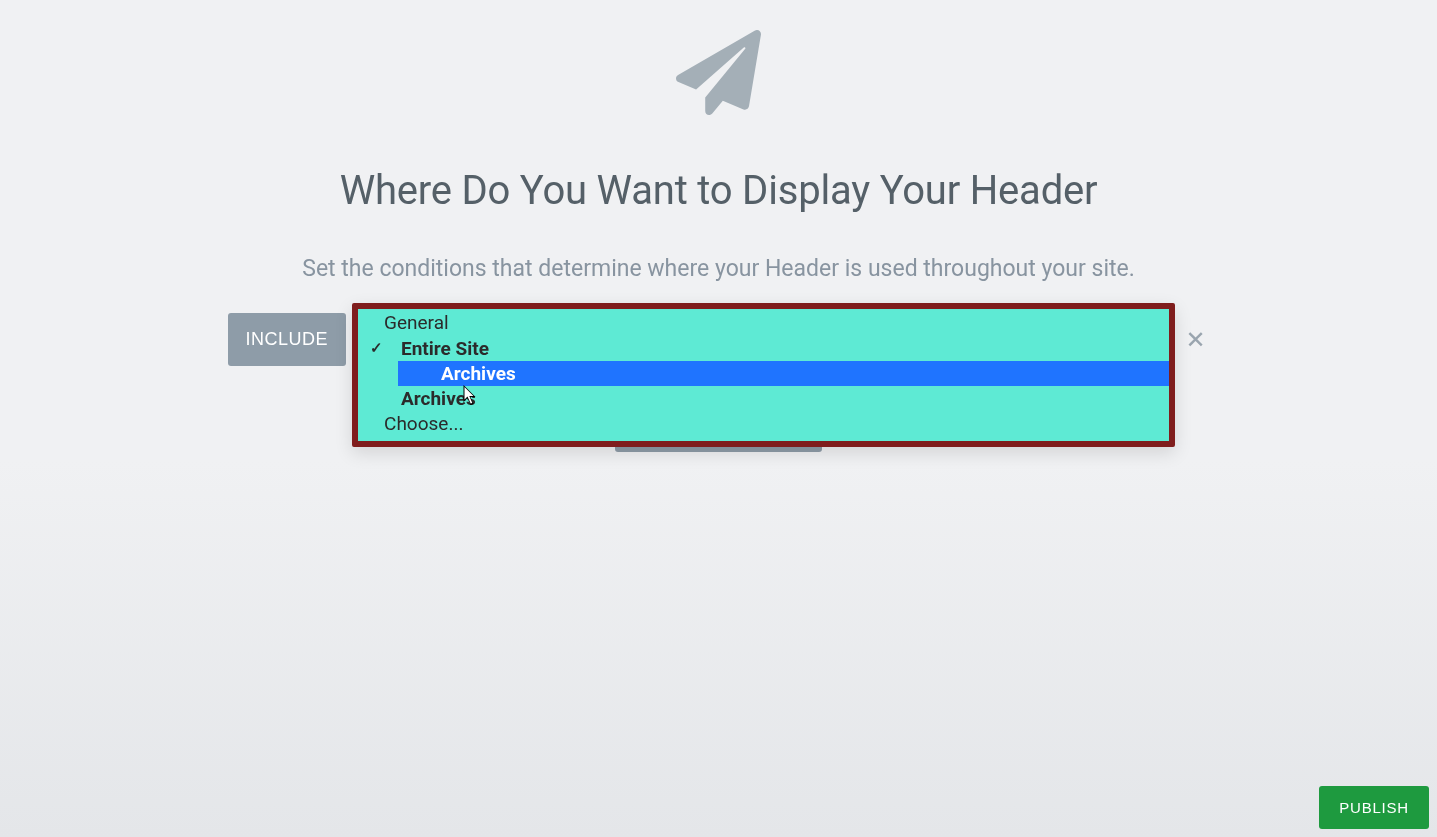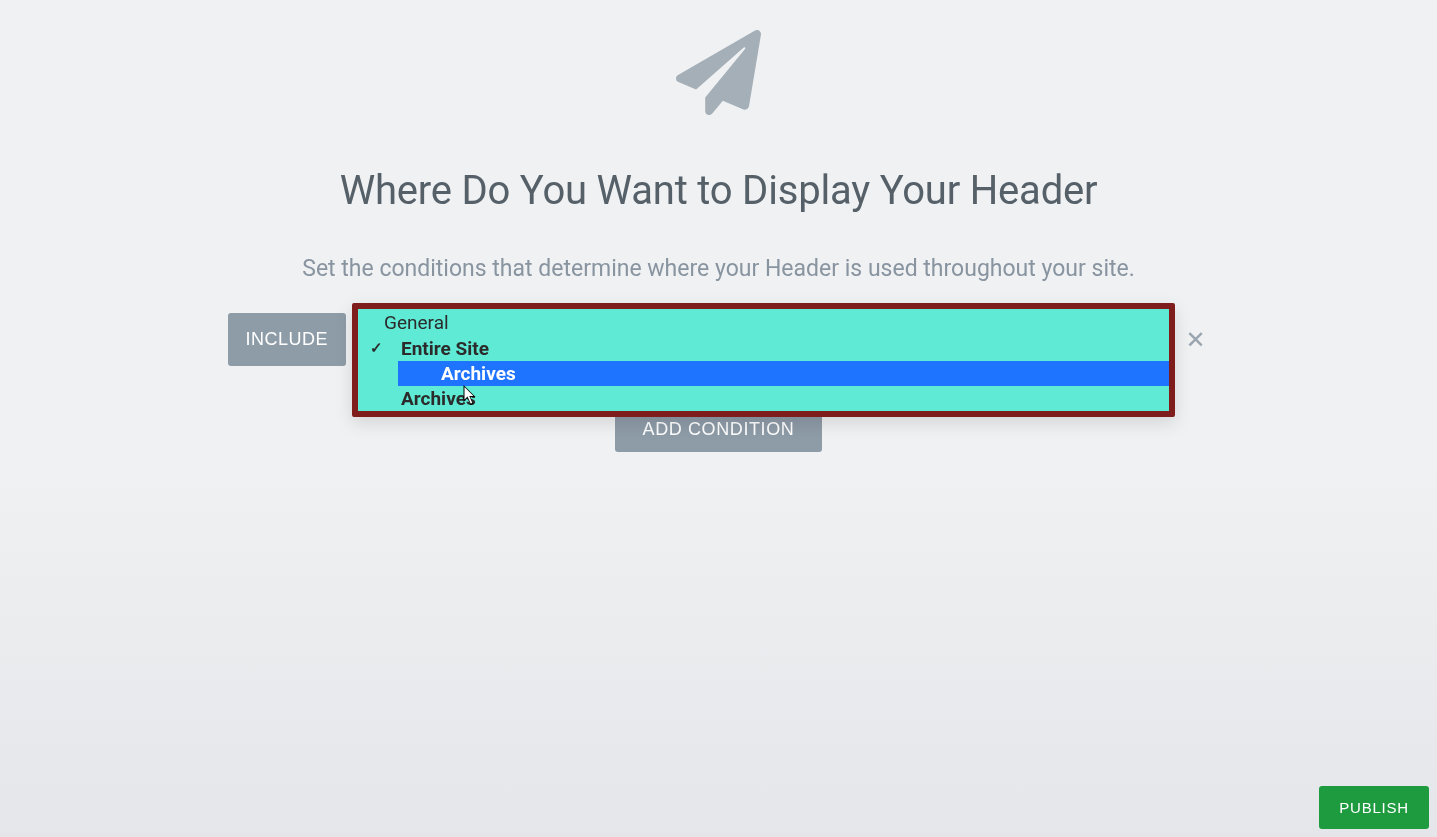--- a/index.html
+++ b/index.html
@@ -183,20 +183,21 @@
     <button class="include-btn">
       <span>INCLUDE</span>
     </button>
 
     <div class="dropdown-wrap">
       <div class="dropdown">
         <div class="dropdown-group-label">General</div>
         <div class="dropdown-option checked">Entire Site</div>
         <div class="dropdown-option highlighted">Archives</div>
         <div class="dropdown-option">Archives</div>
+        <div class="dropdown-choose">Choose...</div>
       </div>
     </div>
 
     <span class="remove-x">✕</span>
   </div>
 
   <button class="add-condition-btn">
     <span>ADD CONDITION</span>
   </button>
 </div>

